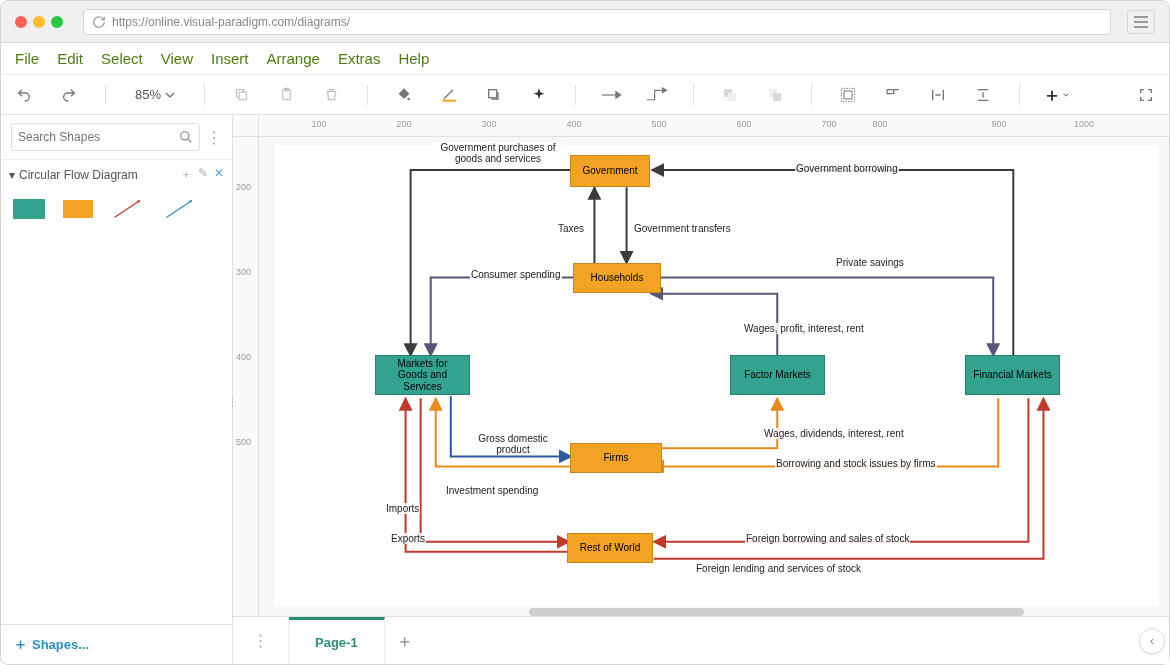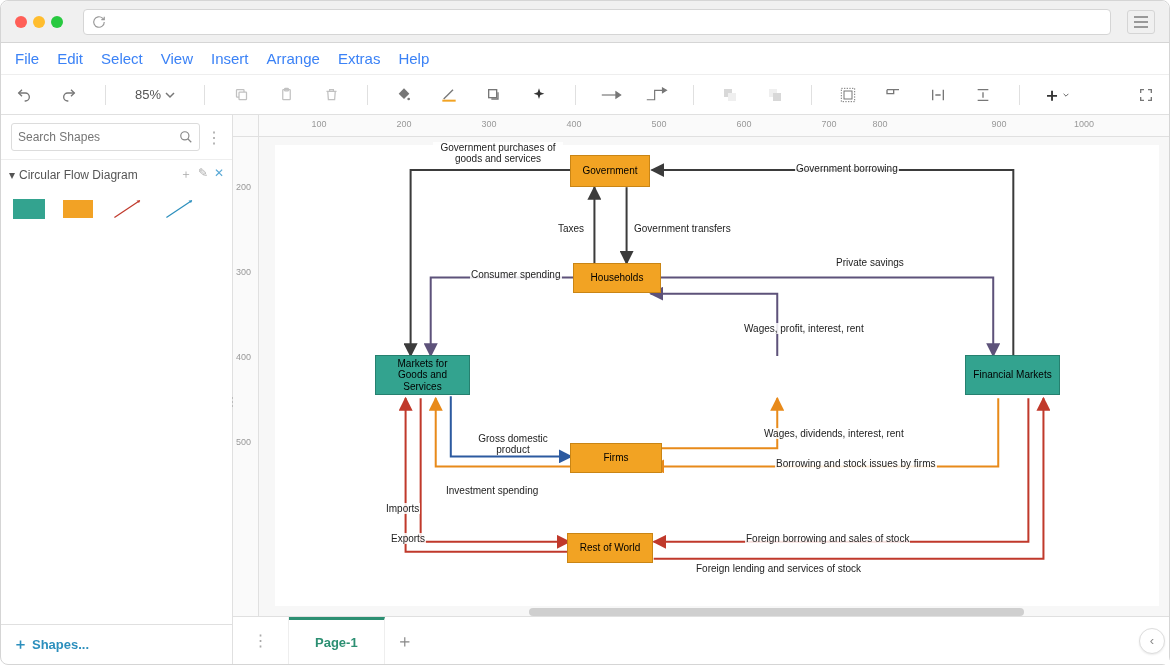--- a/index.html
+++ b/index.html
@@ -11,21 +11,21 @@
 .title-bar { height: 42px; background: #f0f0f0; border-bottom: 1px solid #d5d5d5; border-radius: 8px 8px 0 0; display: flex; align-items: center; padding: 0 14px; gap: 6px; }
 .traffic { width: 12px; height: 12px; border-radius: 50%; }
 .traffic.red { background: #ff5f57; }
 .traffic.yellow { background: #ffbd2e; }
 .traffic.green { background: #28c940; }
 .url-bar { flex: 1; display: flex; align-items: center; margin-left: 14px; margin-right: 10px; background: #fff; border: 1px solid #d5d5d5; border-radius: 4px; height: 26px; padding: 0 8px; color: #888; font-size: 12px; gap: 6px; }
 .url-bar svg { flex-shrink: 0; }
 .hamburger { width: 28px; height: 24px; border: 1px solid #d5d5d5; border-radius: 3px; display: flex; align-items: center; justify-content: center; }
 
 
-.menu-bar { height: 32px; display: flex; align-items: center; padding: 0 14px; gap: 18px; font-size: 15px; color: #3b82f6; border-bottom: 1px solid #eee; }
+.menu-bar { height: 32px; display: flex; align-items: center; padding: 0 14px; gap: 18px; font-size: 15px; color: #4d7c0f; border-bottom: 1px solid #eee; }
 .menu-bar span { cursor: pointer; }
 
 
 .toolbar { height: 40px; border-bottom: 1px solid #e0e0e0; display: flex; align-items: center; padding: 0 10px; gap: 19px; color: #555; font-size: 13px; }
 .tbtn { width: 26px; height: 26px; display: flex; align-items: center; justify-content: center; color: #888; }
 .tbtn.dis { opacity: .45; }
 .tsep { width: 1px; height: 20px; background: #e0e0e0; margin: 0 4px; }
 .zoom { display: flex; align-items: center; gap: 4px; padding: 0 6px; }
 .fit-right { margin-left: auto; }
 
@@ -86,20 +86,21 @@
 
   <div class="title-bar">
     <div class="traffic red"></div>
     <div class="traffic yellow"></div>
     <div class="traffic green"></div>
     <div class="url-bar">
       <svg width="14" height="14" viewBox="0 0 24 24" fill="none" stroke="#999" stroke-width="2">
           <path d="M21 12a9 9 0 1 1-3-6.7L21 8"></path>
           <path d="M21 3v5h-5"></path>
         </svg>
+      <span>https://online.visual-paradigm.com/diagrams/</span>
     </div>
     <div class="hamburger">
       <svg width="14" height="12" viewBox="0 0 14 12">
           <path d="M0 1h14M0 6h14M0 11h14" stroke="#999" stroke-width="2"></path>
         </svg>
     </div>
   </div>
 
   <div class="menu-bar">
     <span>File</span>
@@ -354,20 +355,21 @@
           <path d="M750 252 V395 H377" stroke="#c0392b" stroke-width="2" fill="none" marker-end="url(#aRed)"></path>
 
           <path d="M377 412 H765 V252" stroke="#c0392b" stroke-width="2" fill="none" marker-end="url(#aRed)"></path>
         </svg>
 
         <div class="node orange" style="left:295px; top:10px; width:80px; height:32px">Government</div>
         <div class="node orange" style="left:298px; top:118px; width:88px; height:30px">Households</div>
         <div class="node orange" style="left:295px; top:298px; width:92px; height:30px">Firms</div>
         <div class="node orange" style="left:292px; top:388px; width:86px; height:30px">Rest of World</div>
         <div class="node green" style="left:100px; top:210px; width:95px; height:40px">Markets for Goods and Services</div>
+        <div class="node green" style="left:455px; top:210px; width:95px; height:40px">Factor Markets</div>
         <div class="node green" style="left:690px; top:210px; width:95px; height:40px">Financial Markets</div>
 
         <div class="edge-label" style="left:158px; top:-3px; text-align:center; width:130px; white-space:normal; line-height:1.1">Government purchases of goods and services</div>
         <div class="edge-label" style="left:520px; top:18px">Government borrowing</div>
         <div class="edge-label" style="left:282px; top:78px">Taxes</div>
         <div class="edge-label" style="left:358px; top:78px">Government transfers</div>
         <div class="edge-label" style="left:195px; top:124px">Consumer spending</div>
         <div class="edge-label" style="left:560px; top:112px">Private savings</div>
         <div class="edge-label" style="left:468px; top:178px">Wages, profit, interest, rent</div>
         <div class="edge-label" style="left:488px; top:283px">Wages, dividends, interest, rent</div>

